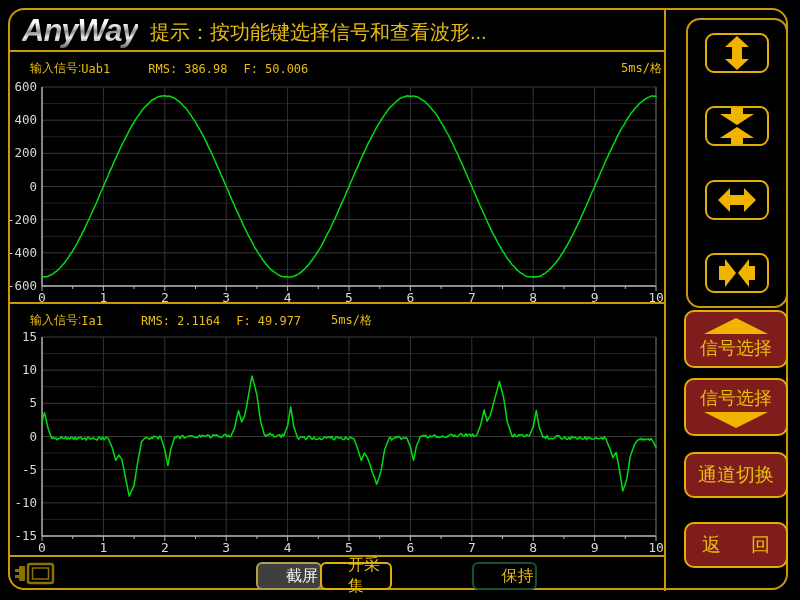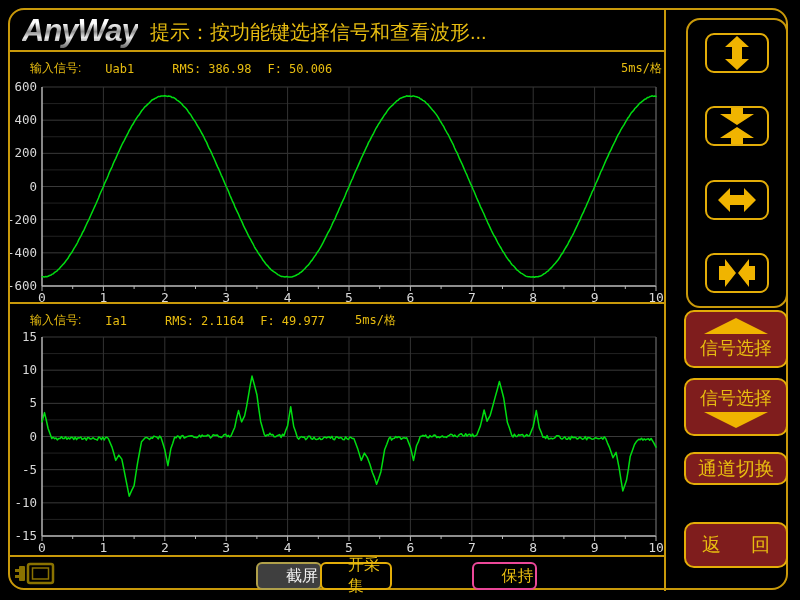--- a/index.html
+++ b/index.html
@@ -16,45 +16,45 @@
   .logo{position:absolute;left:22px;top:13px;font-size:31px;font-weight:bold;font-style:italic;
     letter-spacing:-1px;background:linear-gradient(180deg,#ffffff 0%,#fdfdfd 30%,#8f8f8f 52%,#e9e9e9 68%,#5d5d5d 100%);
     -webkit-background-clip:text;background-clip:text;color:transparent;}
   .prompt{position:absolute;left:150px;top:19px;font-size:20px;color:#e8bd10;}
   
   .panel-header{position:absolute;left:30px;width:632px;display:flex;align-items:center;
     color:#e8bd10;font-size:12px;white-space:nowrap;}
   .panel-header.p1{top:60px;} .panel-header.p2{top:312px;}
   .ph-item{display:flex;gap:7px;}
   .ml-lg{margin-left:38px;} .ml-md{margin-left:16px;} .ml-auto{margin-left:auto;} .ml-tb{margin-left:30px;}
-  .sig-value{margin-left:24px;text-align:right;}
+  .sig-value{margin-left:0;text-align:right;}
   
   .chart-svg{position:absolute;left:10px;}
   .chart-svg.c1{top:80px;} .chart-svg.c2{top:330px;}
   
   .zoom-group{position:absolute;left:686px;top:18px;width:102px;height:290px;box-sizing:border-box;
     border:2px solid #c9990a;border-radius:14px;display:flex;flex-direction:column;
     align-items:center;justify-content:space-between;padding:13px 0;}
   .zoom-btn{width:64px;height:40px;border:2px solid #e3ad08;border-radius:9px;background:#000;
     display:flex;align-items:center;justify-content:center;cursor:pointer;box-sizing:border-box;}
   .side-btn{position:absolute;left:684px;width:104px;box-sizing:border-box;background:#7f1d1d;
     border:2px solid #e3ad08;border-radius:10px;color:#e8bd10;display:flex;
     align-items:center;justify-content:center;cursor:pointer;}
   .side-btn.col{flex-direction:column;gap:2px;}
   .sel-up{top:310px;height:58px;} .sel-down{top:378px;height:58px;}
-  .chan{top:452px;height:33px;font-size:19px;}
+  .chan{top:452px;height:46px;font-size:19px;}
   .back{top:522px;height:46px;justify-content:space-between;padding:0 16px;font-size:19px;}
   .side-label{font-size:18px;}
   
   .battery{position:absolute;left:14px;top:561px;}
   .bottom-btn{position:absolute;top:562px;height:28px;box-sizing:border-box;border-radius:6px;
     display:flex;align-items:center;justify-content:center;font-size:16px;cursor:pointer;padding-left:26px;}
   .btn-screenshot{left:256px;width:66px;background:#3f3f3f;border:2px solid #b0a04a;color:#f2f2f2;}
   .btn-acquire{left:320px;width:72px;background:#000;border:2px solid #e3ad08;color:#e8bd10;}
-  .btn-hold{left:472px;width:65px;background:#000;border:2px solid #ec4899;color:#e8bd10;}
+  .btn-hold{left:472px;width:65px;background:#000;border:2px solid #14532d;color:#e8bd10;}
   .icon-gold{fill:#f0b400;}
 </style>
 </head>
 <body>
 
 <div class="screen-frame"></div>
 <div class="vsep"></div>
 <div class="hsep header"></div>
 <div class="hsep panel"></div>
 <div class="hsep bottom"></div>

